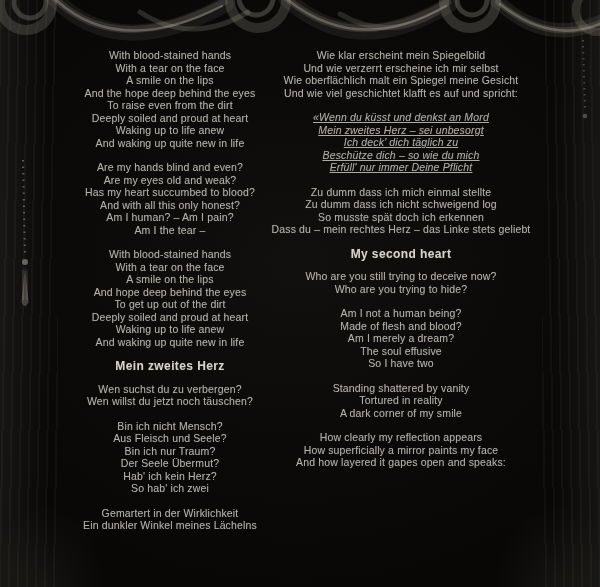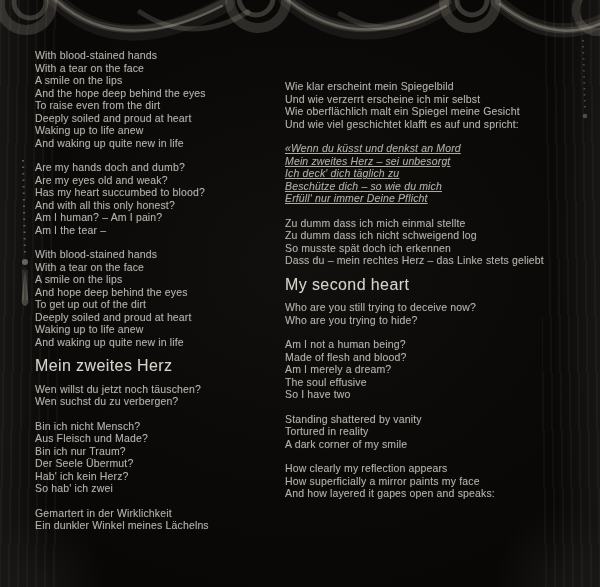--- a/index.html
+++ b/index.html
@@ -4,30 +4,30 @@
 <style>
   html,body{margin:0;padding:0;background:#070605;}
   .page{
     position:relative;width:600px;height:587px;overflow:hidden;
     background:
       radial-gradient(ellipse 70% 60% at 50% 45%, #11100e 0%, #0b0a09 55%, #080706 100%);
     font-family:"Liberation Sans", sans-serif;
   }
   
   .col{
-    position:absolute;top:49px;width:270px;text-align:left;
+    position:absolute;top:49px;width:270px;text-align:center;
     color:#b3b0a9;font-size:10.5px;line-height:12.5px;letter-spacing:.15px;
     text-shadow:0 0 1px rgba(180,176,168,.35);
   }
   .col-left{left:35px;}
-  .col-right{left:285px;margin-top:31px;}
+  .col-right{left:266px;}
   .stanza{margin:0 0 12px 0;}
   .stanza.italic{font-style:italic;margin-top:5px;color:#aeaba4;text-decoration:underline;}
   .stanza.heading{
-    font-weight:normal;color:#d6d3cc;font-size:16px;
+    font-weight:bold;color:#d6d3cc;font-size:12px;
     margin:7px 0 10px 0;letter-spacing:.4px;
   }
   .line{white-space:nowrap;}
   
   .curtain-left,.curtain-right{
     position:absolute;top:0;bottom:0;width:58px;pointer-events:none;
     background:
       repeating-linear-gradient(91deg, rgba(165,160,148,.055) 0 2px, rgba(0,0,0,0) 2px 9px),
       linear-gradient(to right, rgba(150,145,134,.10), rgba(0,0,0,0) 85%);
   }
@@ -94,47 +94,47 @@
         <div class="line">With blood-stained hands</div>
         <div class="line">With a tear on the face</div>
         <div class="line">A smile on the lips</div>
         <div class="line">And the hope deep behind the eyes</div>
         <div class="line">To raise even from the dirt</div>
         <div class="line">Deeply soiled and proud at heart</div>
         <div class="line">Waking up to life anew</div>
         <div class="line">And waking up quite new in life</div>
       </div>
       <div class="stanza normal">
-        <div class="line">Are my hands doch and dumb?</div>
+        <div class="line">Are my hands blind and even?</div>
         <div class="line">Are my eyes old and weak?</div>
         <div class="line">Has my heart succumbed to blood?</div>
         <div class="line">And with all this only honest?</div>
         <div class="line">Am I human? – Am I pain?</div>
         <div class="line">Am I the tear –</div>
       </div>
       <div class="stanza normal">
         <div class="line">With blood-stained hands</div>
         <div class="line">With a tear on the face</div>
         <div class="line">A smile on the lips</div>
         <div class="line">And hope deep behind the eyes</div>
         <div class="line">To get up out of the dirt</div>
         <div class="line">Deeply soiled and proud at heart</div>
         <div class="line">Waking up to life anew</div>
         <div class="line">And waking up quite new in life</div>
       </div>
       <div class="stanza heading">
         <div class="line">Mein zweites Herz</div>
       </div>
       <div class="stanza normal">
+        <div class="line">Wen suchst du zu verbergen?</div>
         <div class="line">Wen willst du jetzt noch täuschen?</div>
-        <div class="line">Wen suchst du zu verbergen?</div>
       </div>
       <div class="stanza normal">
         <div class="line">Bin ich nicht Mensch?</div>
-        <div class="line">Aus Fleisch und Made?</div>
+        <div class="line">Aus Fleisch und Seele?</div>
         <div class="line">Bin ich nur Traum?</div>
         <div class="line">Der Seele Übermut?</div>
         <div class="line">Hab' ich kein Herz?</div>
         <div class="line">So hab' ich zwei</div>
       </div>
       <div class="stanza normal">
         <div class="line">Gemartert in der Wirklichkeit</div>
         <div class="line">Ein dunkler Winkel meines Lächelns</div>
       </div>
     </div>

